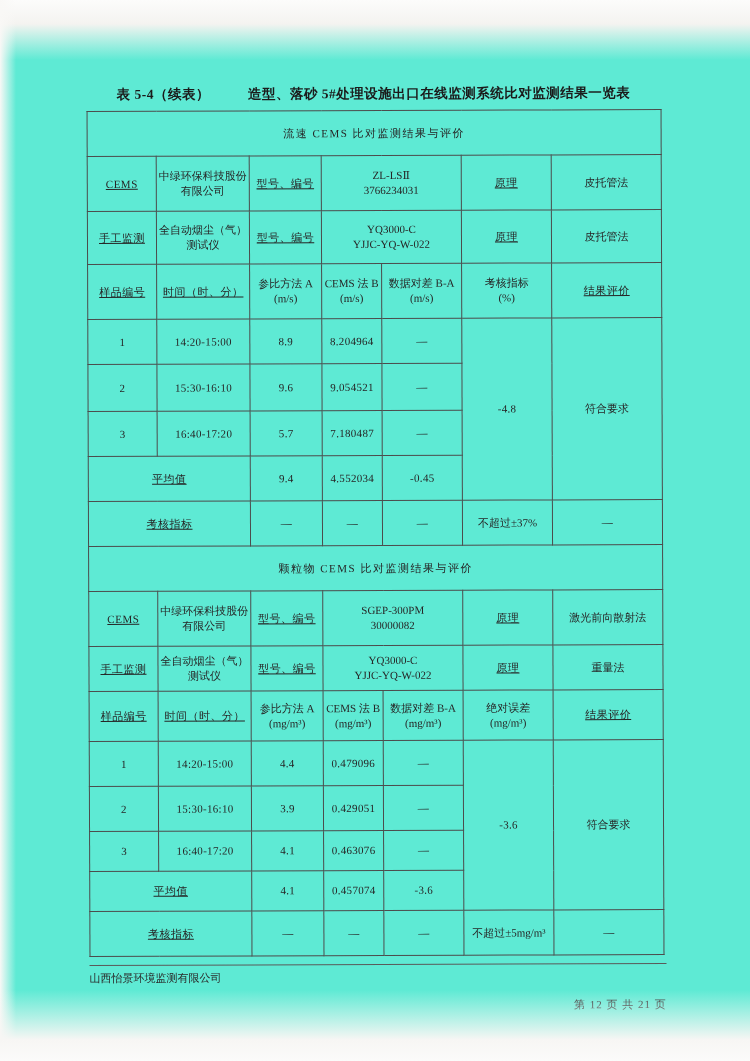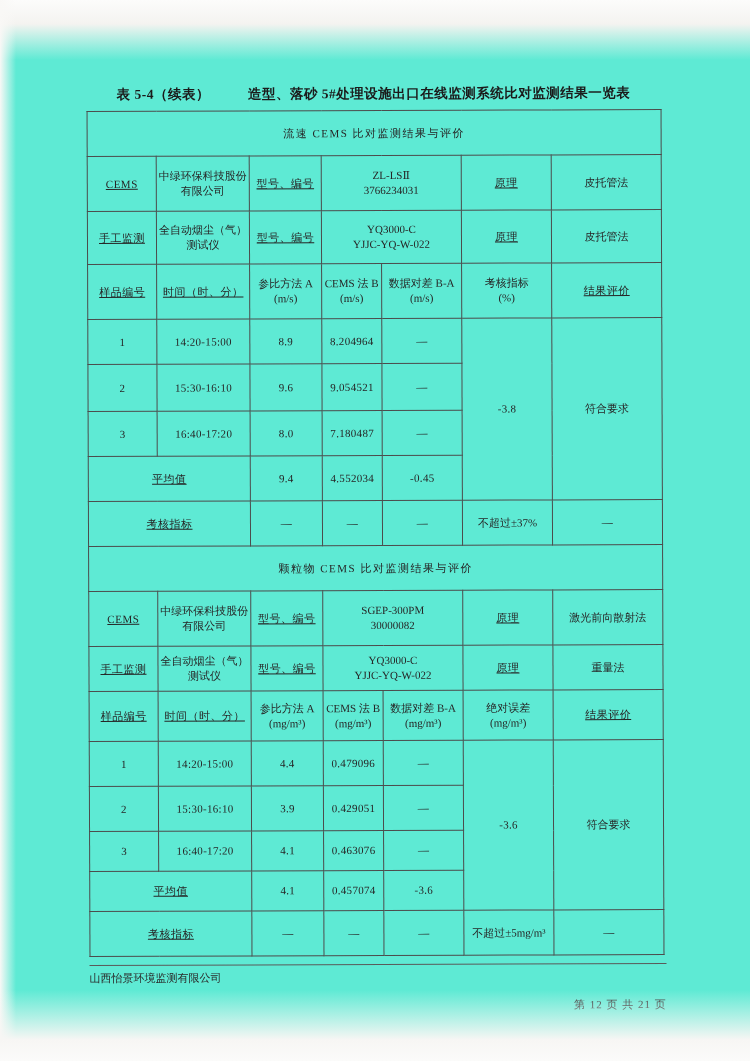--- a/index.html
+++ b/index.html
@@ -114,36 +114,36 @@
         </td>
         <td class="lbl">结果评价</td>
       </tr>
 
       <tr class="h45">
         <td class="num">1</td>
         <td class="num">14:20-15:00</td>
         <td class="num">8.9</td>
         <td class="num">8.204964</td>
         <td class="num">—</td>
-        <td rowspan="4" class="num">-3.8</td>
+        <td rowspan="4" class="num">-4.8</td>
         <td rowspan="4">符合要求</td>
       </tr>
 
       <tr class="h47">
         <td class="num">2</td>
         <td class="num">15:30-16:10</td>
         <td class="num">9.6</td>
         <td class="num">9.054521</td>
         <td class="num">—</td>
       </tr>
 
       <tr class="h45">
         <td class="num">3</td>
         <td class="num">16:40-17:20</td>
-        <td class="num">8.0</td>
+        <td class="num">5.7</td>
         <td class="num">7.180487</td>
         <td class="num">—</td>
       </tr>
 
       <tr class="h45">
         <td colspan="2" class="lbl">平均值</td>
         <td class="num">9.4</td>
         <td class="num">4.552034</td>
         <td class="num">-0.45</td>
       </tr>

